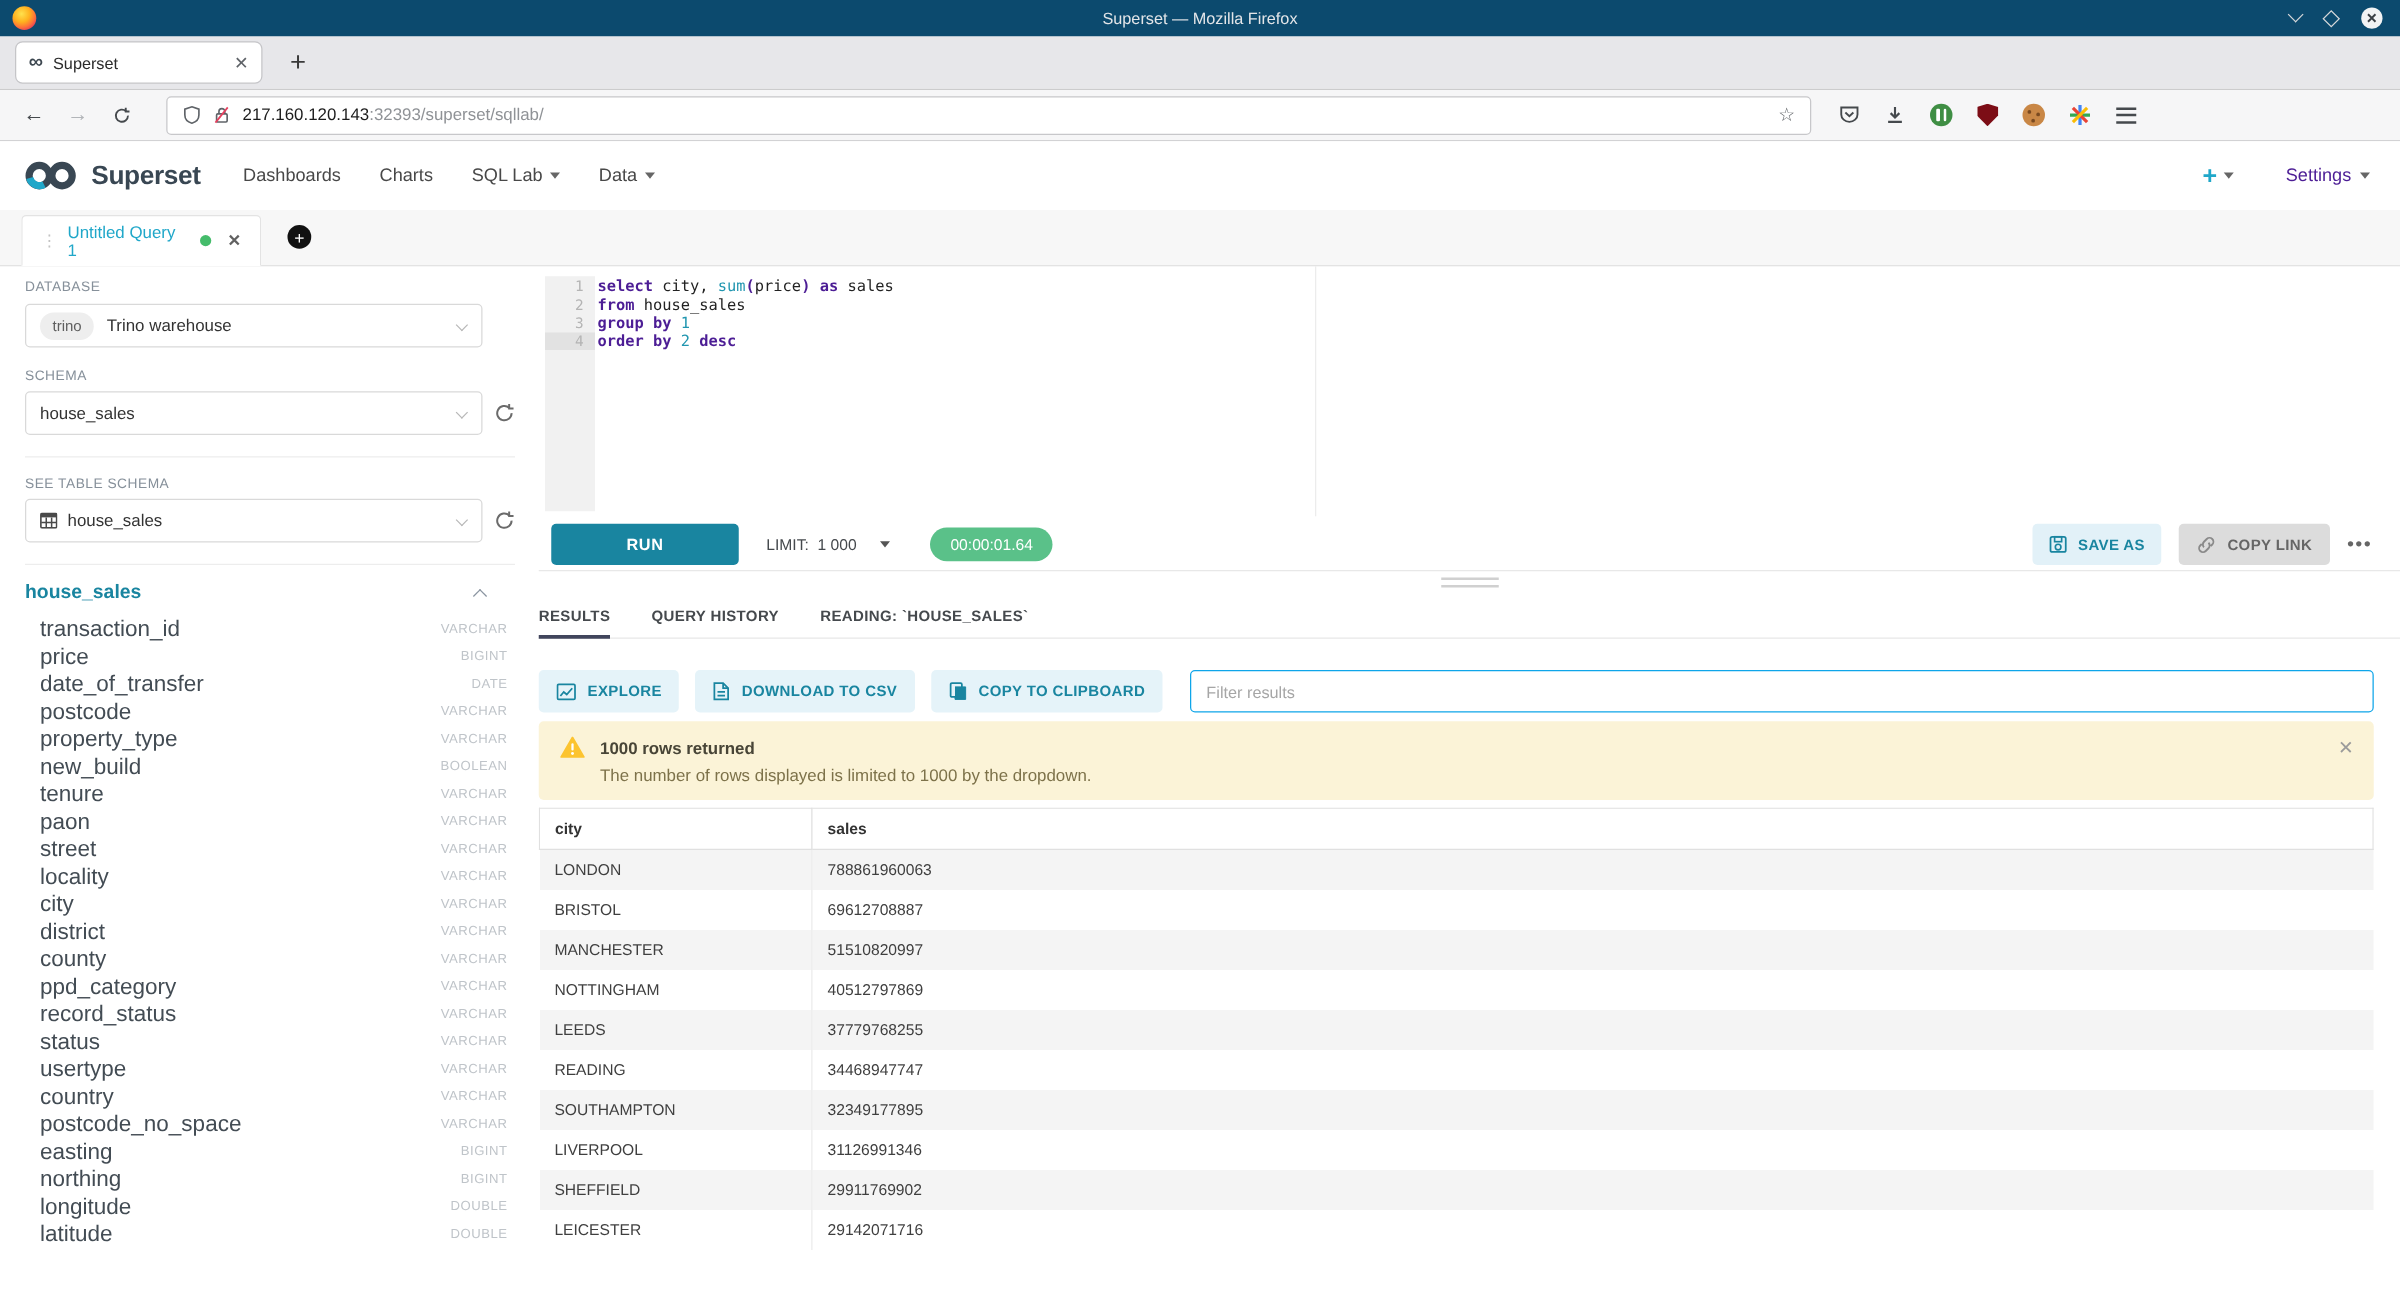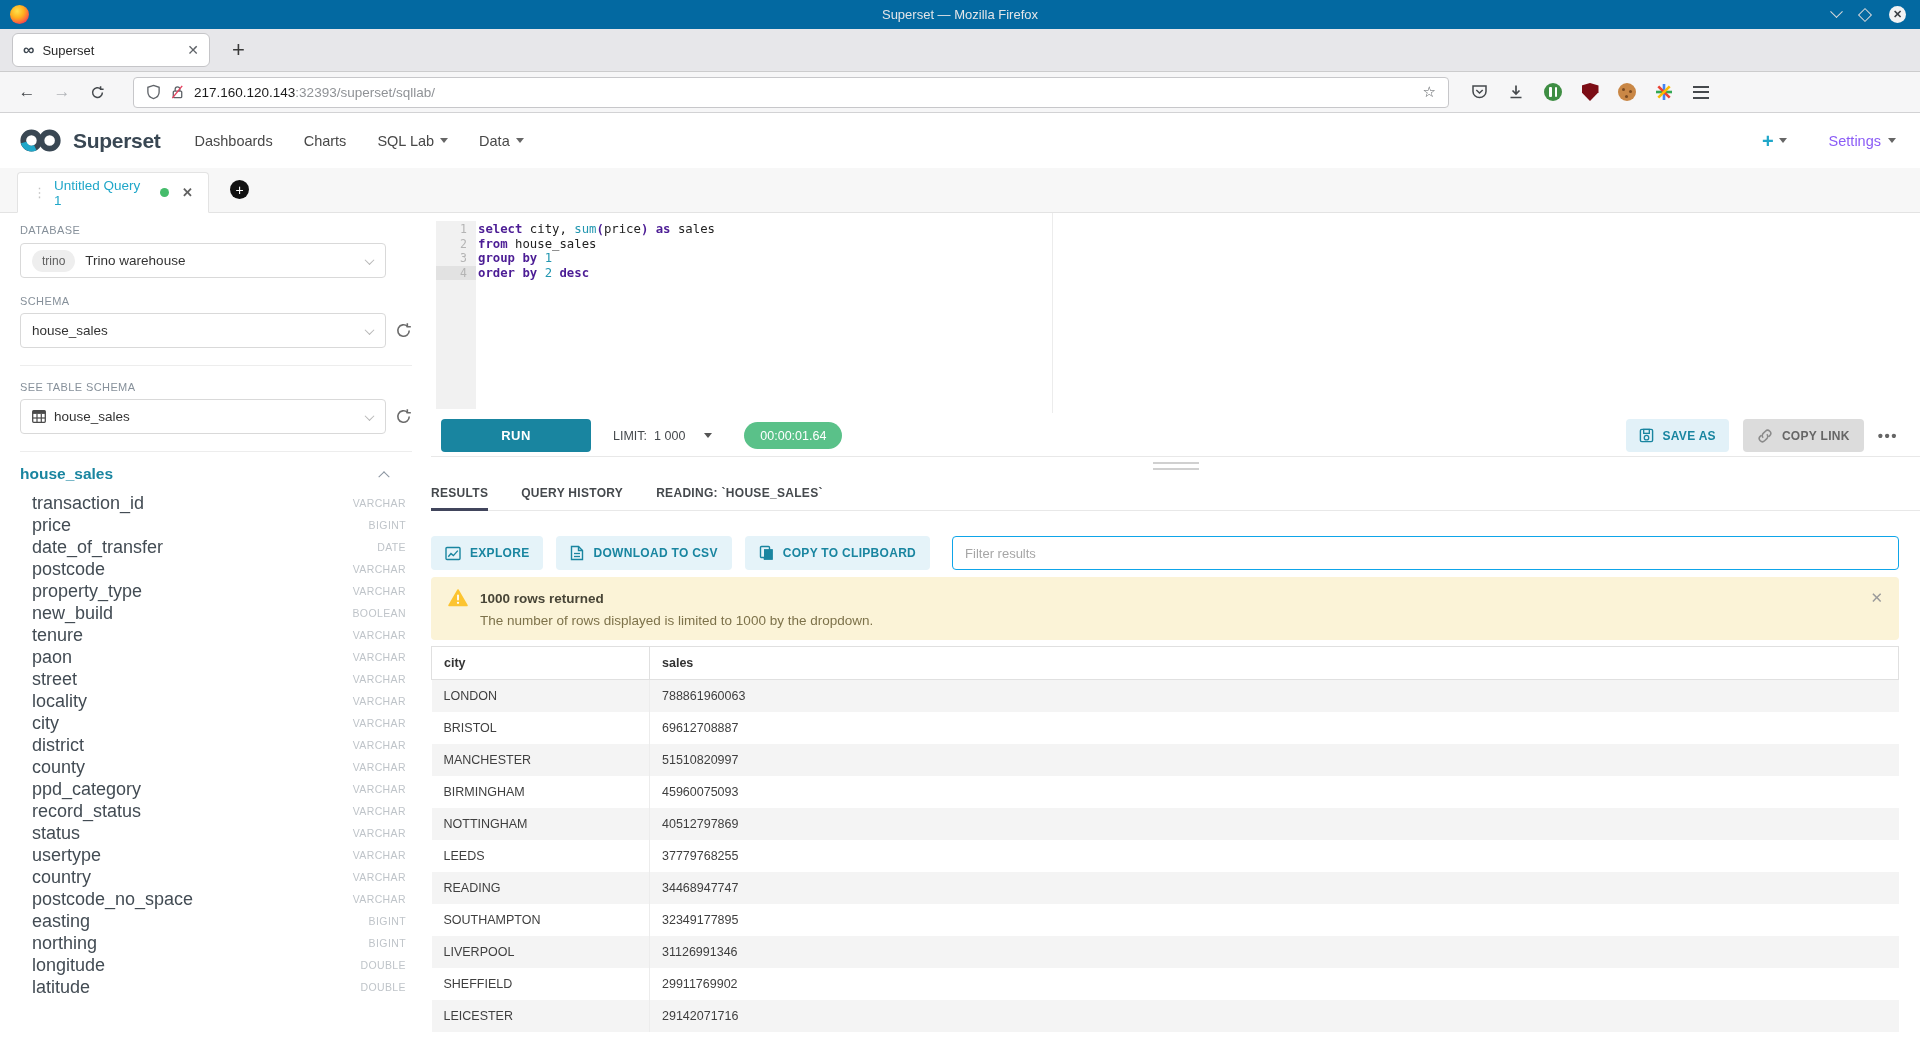--- a/index.html
+++ b/index.html
@@ -1,21 +1,21 @@
 <!DOCTYPE html>
 <html><head>
 <meta charset="utf-8">
 <style>
   * { box-sizing: border-box; margin: 0; padding: 0; }
   html,body { width:1920px; height:1042px; overflow:hidden; background:#fff;
     font-family:"Liberation Sans", sans-serif; }
   svg { display:block; }
 
   
-  .titlebar { height:29px; background:#0369a1; display:flex; align-items:center; position:relative; }
+  .titlebar { height:29px; background:#0c4a6e; display:flex; align-items:center; position:relative; }
   .ff-logo { width:19px; height:19px; border-radius:50%; margin-left:10px; z-index:1;
     background: radial-gradient(circle at 38% 32%, #ffe14d 0%, #ffb11e 38%, #ff7139 62%, #e3365c 82%, #b5007f 100%); }
   .win-title { position:absolute; left:0; right:0; text-align:center; color:#e3e5e8; font-size:13px; }
   .win-controls { margin-left:auto; margin-right:14px; display:flex; align-items:center; gap:19px; z-index:1; }
   .wc-chev { width:9px; height:9px; border-right:1.6px solid #d6d8da; border-bottom:1.6px solid #d6d8da;
     transform:rotate(45deg) translate(-2px,-2px); }
   .wc-diamond { width:10px; height:10px; border:1.6px solid #d6d8da; transform:rotate(45deg); }
   .wc-close { width:17px; height:17px; border-radius:50%; background:#f2f3f4; color:#3a3f44;
     font-size:11px; font-weight:bold; display:flex; align-items:center; justify-content:center; }
 
@@ -53,21 +53,21 @@
   .navbar { height:55px; background:#fff; display:flex; align-items:center; padding:0 18px; }
   .brand { display:flex; align-items:center; gap:9px; margin-right:34px; }
   .brand-name { font-size:21px; font-weight:bold; color:#394753; letter-spacing:-0.3px; }
   .nav-items { display:flex; align-items:center; gap:31px; }
   .nav-item { font-size:14.5px; color:#484848; display:flex; align-items:center; gap:6px; }
   .tri { width:0; height:0; border-left:4px solid transparent; border-right:4px solid transparent;
     border-top:5px solid #666; display:inline-block; }
   .nav-right { margin-left:auto; display:flex; align-items:center; gap:42px; padding-right:6px; }
   .plus-btn { display:flex; align-items:center; gap:5px; }
   .plus-glyph { color:#20a7c9; font-size:20px; font-weight:bold; line-height:1; }
-  .settings-btn { display:flex; align-items:center; gap:7px; font-size:14.5px; color:#8b5cf6;text-align:right; }
+  .settings-btn { display:flex; align-items:center; gap:7px; font-size:14.5px; color:#4c1d95;text-align:right; }
 
   
   .querytabs { height:45px; background:#f7f7f7; border-bottom:1px solid #e3e3e3; display:flex;
     align-items:flex-end; padding-left:17px; }
   .query-tab { height:41px; background:#fff; border:1px solid #e3e3e3; border-bottom:1px solid #fff;
     margin-bottom:-1px; border-radius:4px 4px 0 0; display:flex; align-items:center; padding:0 15px; gap:9px; width:192px; }
   .grip { color:#c3c3c3; font-size:13px; letter-spacing:-1px; }
   .qtab-title { color:#20a7c9; font-size:13.5px; }
   .green-dot { width:9px; height:9px; border-radius:50%; background:#45bc6b; }
   .qtab-close { color:#616161; font-size:13px; font-weight:bold; margin-left:4px; }
@@ -555,24 +555,20 @@
             </tr>
             <tr>
               <td>BRISTOL</td>
               <td>69612708887</td>
             </tr>
             <tr>
               <td>MANCHESTER</td>
               <td>51510820997</td>
             </tr>
             <tr>
-              <td>BIRMINGHAM</td>
-              <td>45960075093</td>
-            </tr>
-            <tr>
               <td>NOTTINGHAM</td>
               <td>40512797869</td>
             </tr>
             <tr>
               <td>LEEDS</td>
               <td>37779768255</td>
             </tr>
             <tr>
               <td>READING</td>
               <td>34468947747</td>

